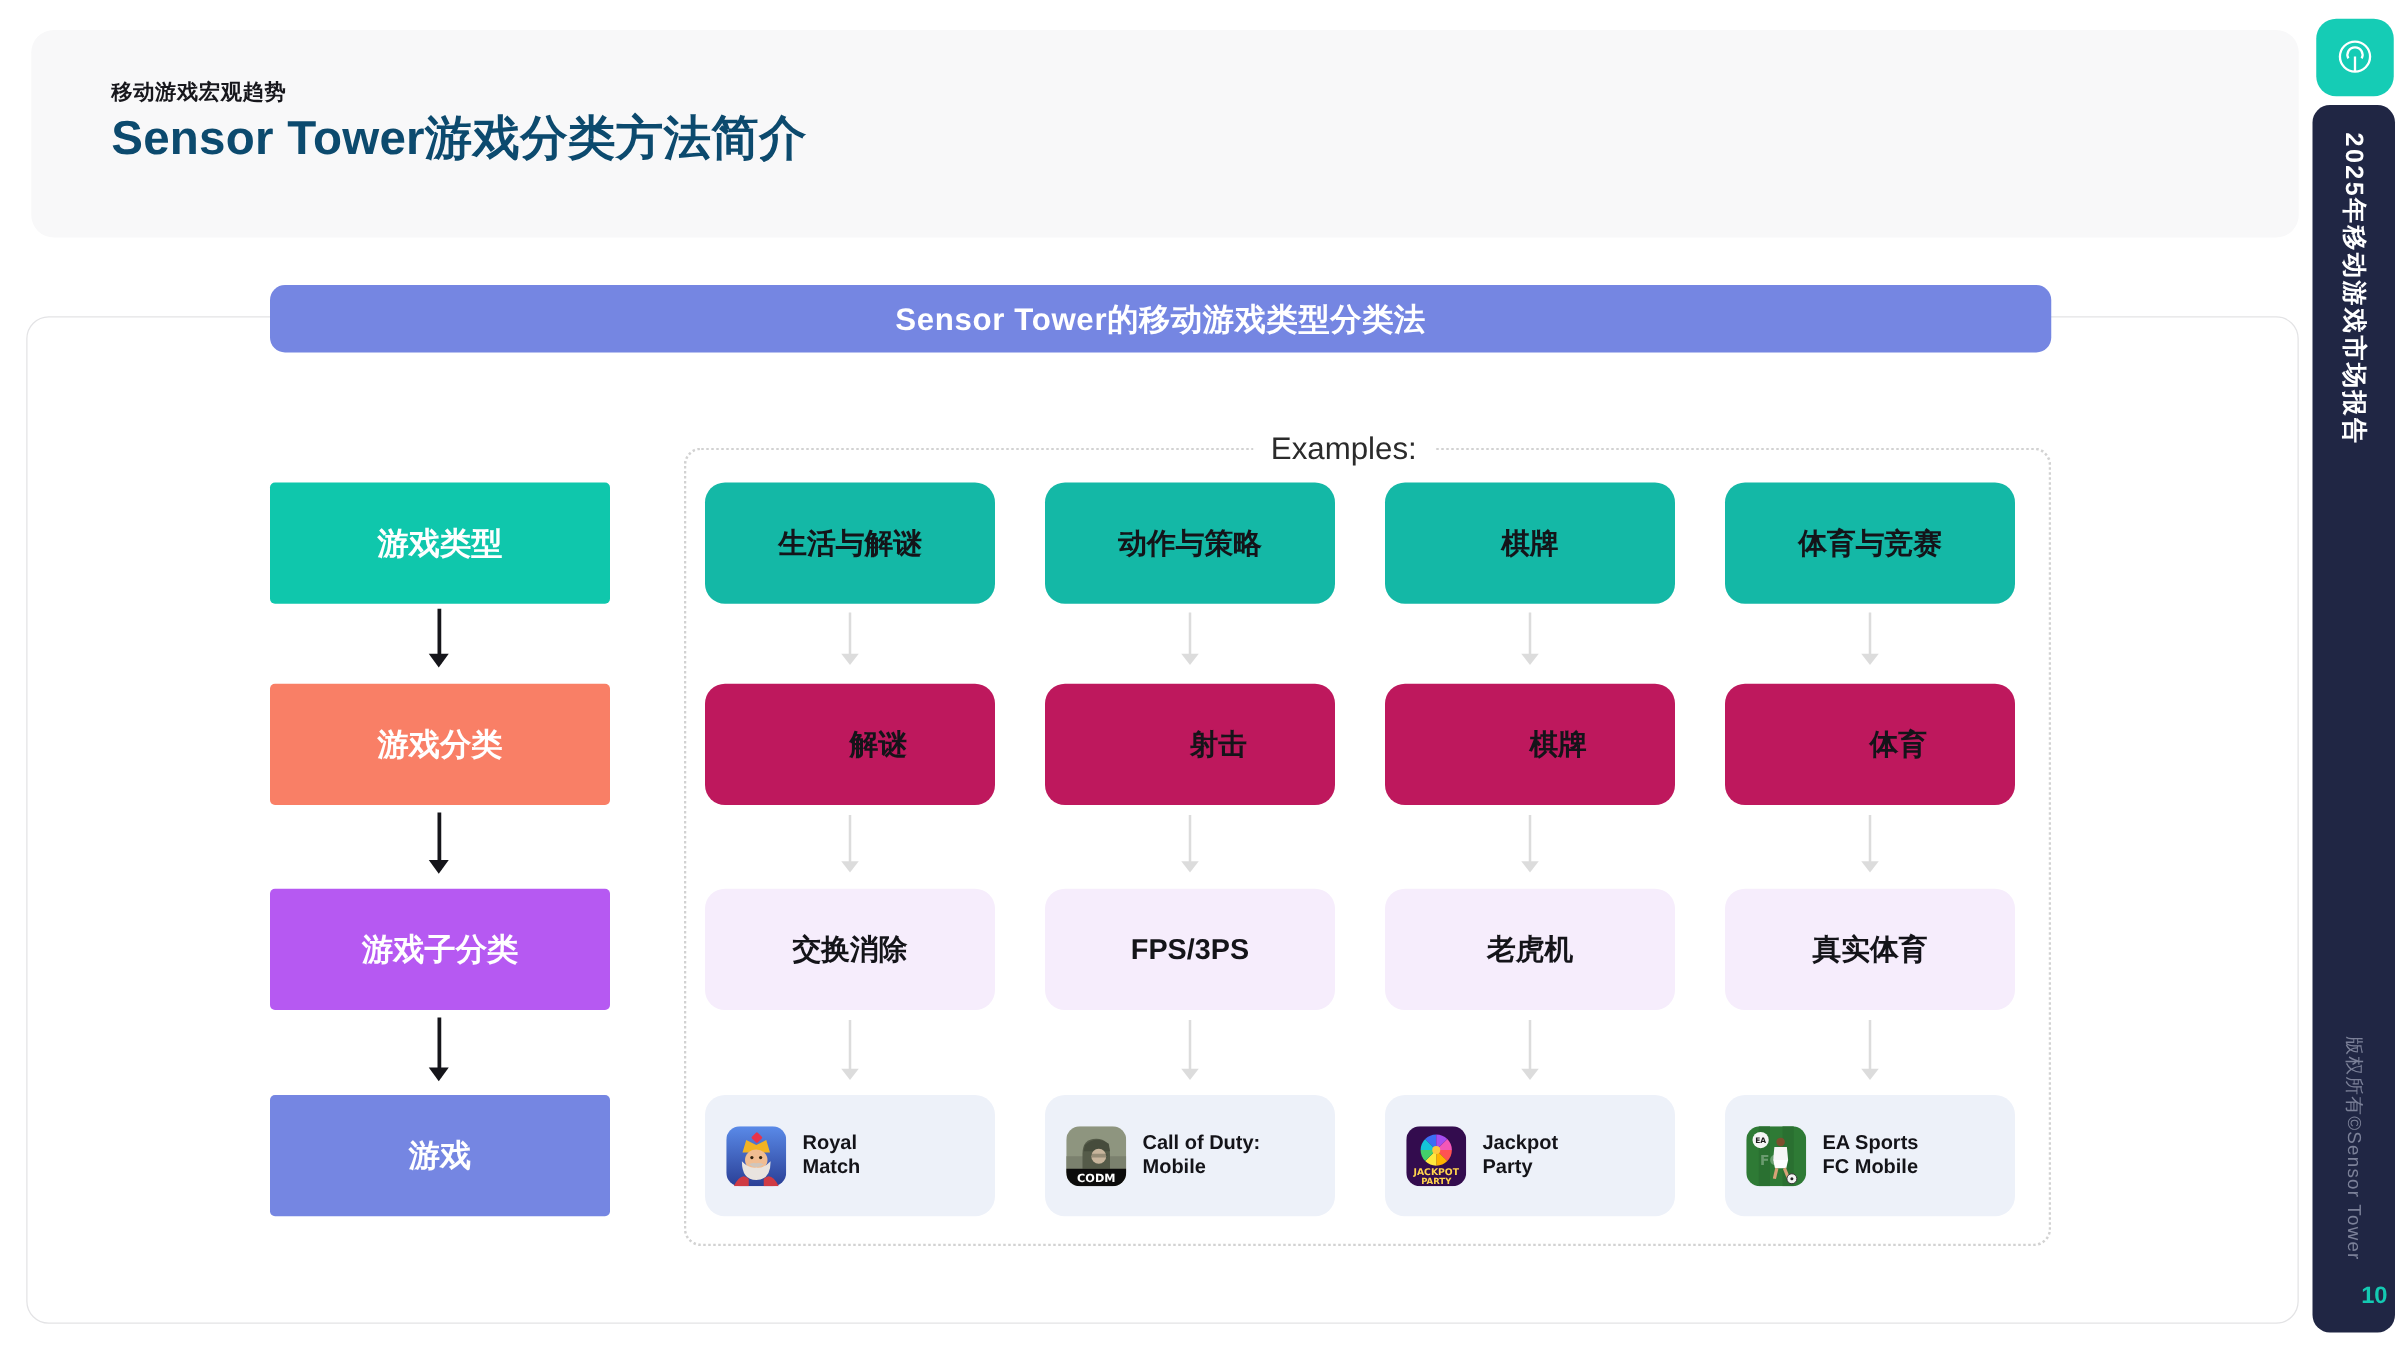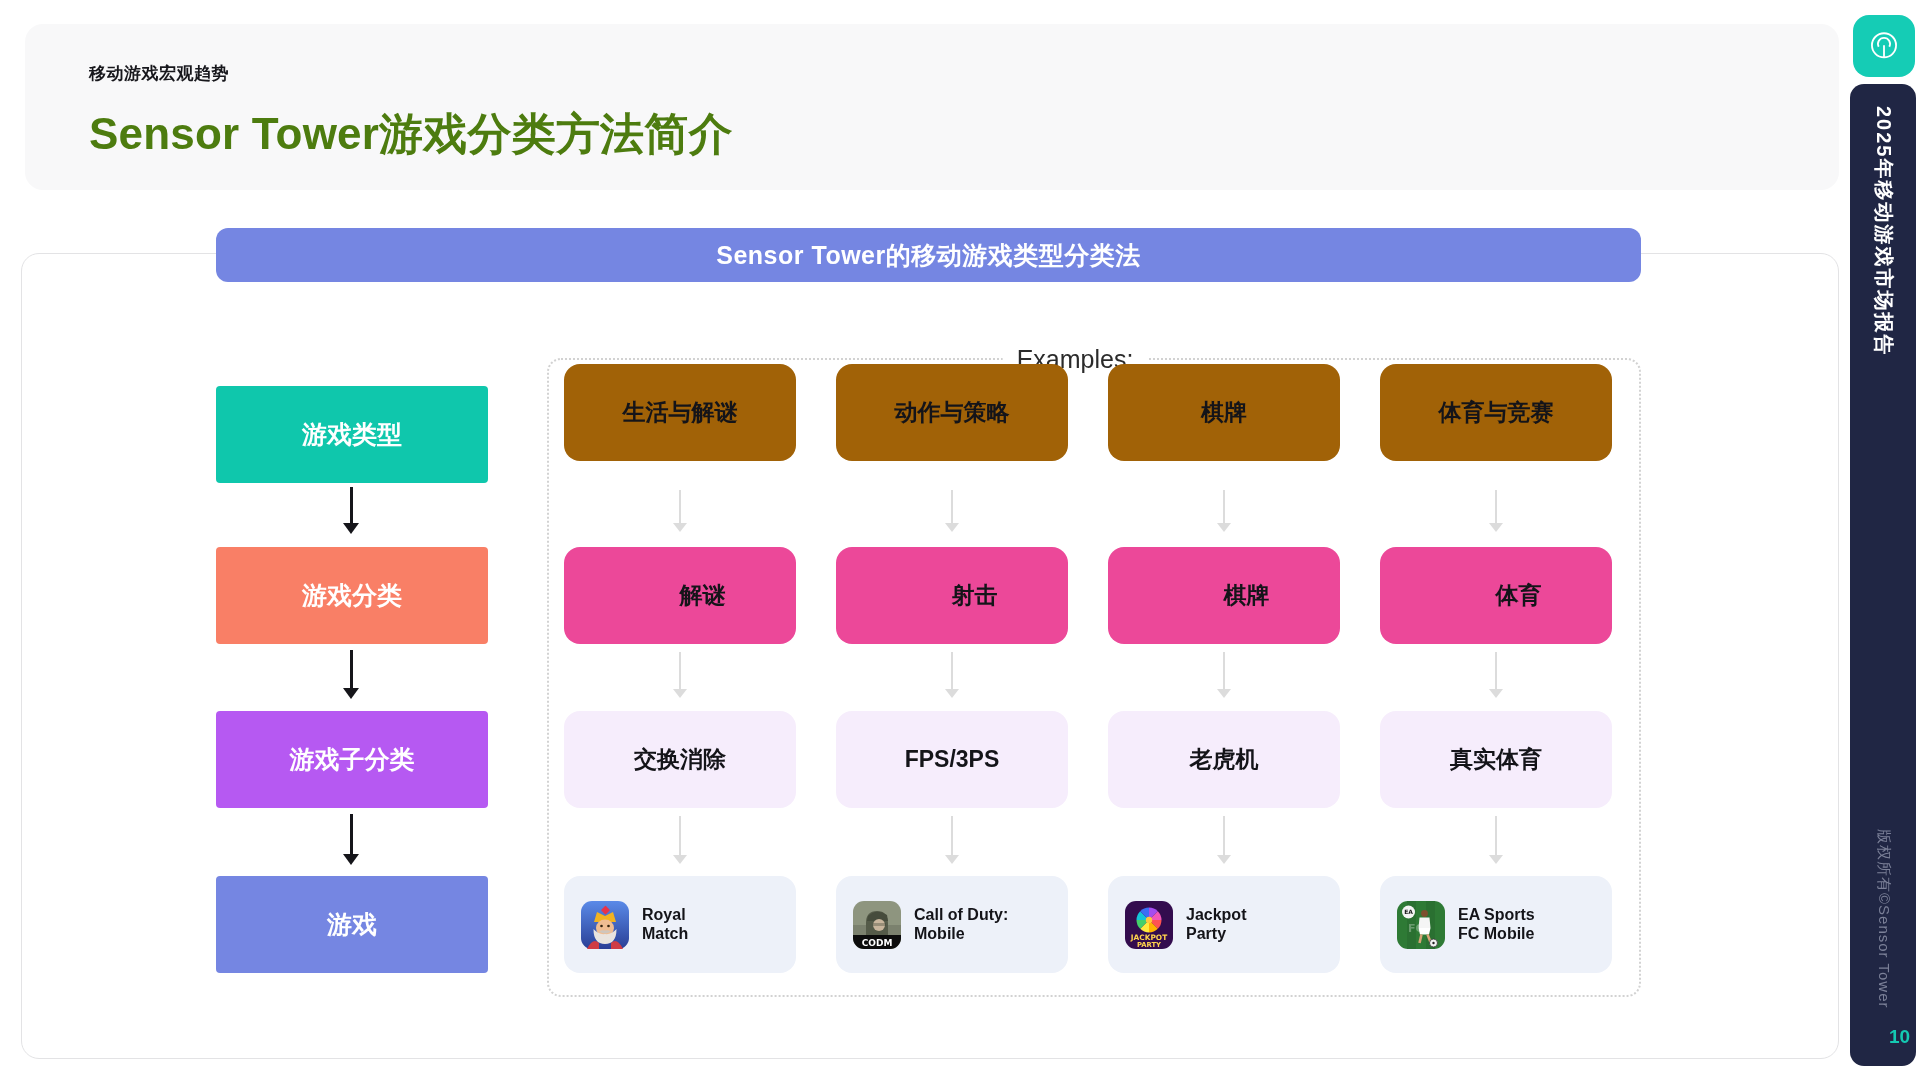--- a/index.html
+++ b/index.html
@@ -4,21 +4,21 @@
 <style>
   * { margin:0; padding:0; box-sizing:border-box; }
   html,body { background:#ffffff; }
   body { font-family:"Liberation Sans","DejaVu Sans",sans-serif; }
   #page { position:relative; width:1920px; height:1080px; background:#ffffff; overflow:hidden; }
 
   
   .header-card { position:absolute; left:25px; top:24px; width:1814px; height:166px;
     background:#f8f8f9; border-radius:18px; padding:38px 64px; }
   .eyebrow { font-size:17px; font-weight:700; color:#17171c; letter-spacing:.5px; }
-  .page-title { margin-top:20px; font-size:44px; font-weight:700; color:#4d7c0f; letter-spacing:.2px; }
+  .page-title { font-size:38px; font-weight:700; color:#0c4a6e; letter-spacing:.2px; }
 
   
   .logo-btn { position:absolute; left:1853px; top:15px; width:62px; height:62px;
     border-radius:16px; background:#15ccb5; display:flex; align-items:center; justify-content:center; }
   .side-rail { position:absolute; left:1850px; top:84px; width:66px; height:982px;
     background:#202644; border-radius:14px; }
   .vtext { writing-mode:vertical-rl; text-orientation:sideways; white-space:nowrap; }
   .rail-title { position:absolute; top:22px; left:50%; transform:translateX(-50%);
     color:#ffffff; font-weight:700; font-size:20px; letter-spacing:2px; }
   .rail-copy { position:absolute; bottom:58px; left:50%; transform:translateX(-50%);
@@ -48,22 +48,22 @@
   
   .examples-box { position:absolute; left:547px; top:358px; width:1094px; height:639px;
     border:2px dotted #d2d2d2; border-radius:14px; z-index:1; }
   .examples-label { position:absolute; left:1075px; top:344px; transform:translateX(-50%);
     background:#ffffff; padding:0 14px; font-size:25px; color:#2b2b2b; line-height:30px; z-index:2; }
 
   .ex-cell { position:absolute; width:232px; height:97px; border-radius:16px;
     display:flex; align-items:center; justify-content:center;
     font-weight:700; font-size:23px; color:#141419; z-index:2; }
   .c1 { left:564px; } .c2 { left:836px; } .c3 { left:1108px; } .c4 { left:1380px; }
-  .r1 { top:364px; background:#a16207; }
-  .r2 { top:547px; background:#ec4899;padding-left:45px; }
+  .r1 { top:386px; background:#14b8a6; }
+  .r2 { top:547px; background:#be185d;padding-left:45px; }
   .r3 { top:711px; background:#f6edfc; }
   .r4 { top:876px; background:#edf1f9; justify-content:flex-start; padding-left:17px; gap:13px; }
   .app-name { font-weight:700; font-size:16px; line-height:1.18; color:#141419; }
   .app-name span { display:block; white-space:nowrap; }
   .app-icon { width:48px; height:48px; flex:0 0 48px; }
 
   .ex-arrow { position:absolute; width:2px; background:#dcdcdc; z-index:1; }
   .ex-arrow::after { content:""; position:absolute; left:-6px; bottom:-9px;
     border:7px solid transparent; border-top:9px solid #dcdcdc; }
   .ea-r1 { top:490px; height:40px; } .ea-r2 { top:652px; height:44px; } .ea-r3 { top:816px; height:46px; }

